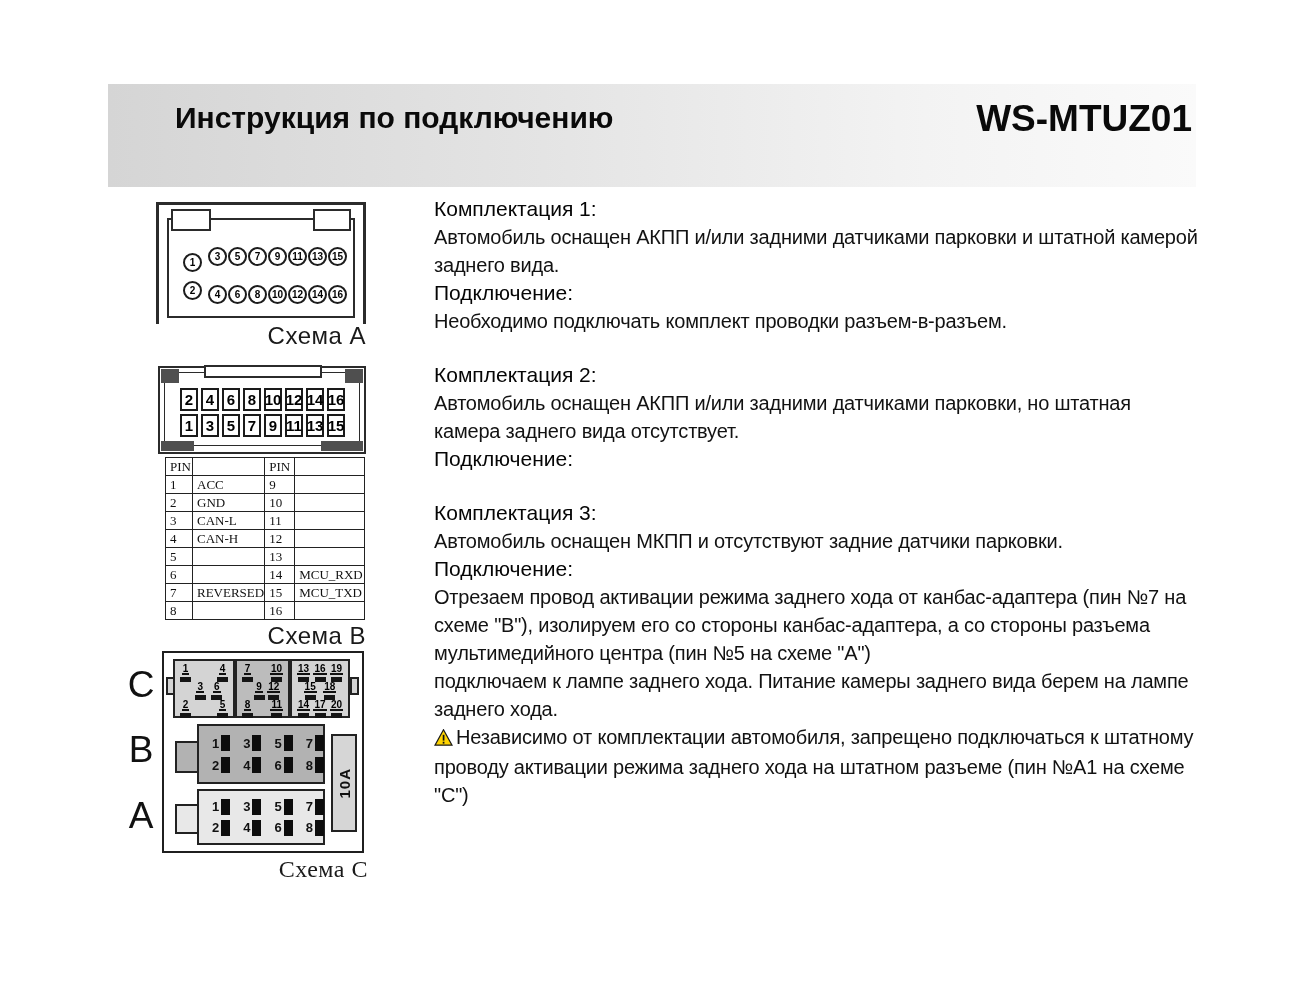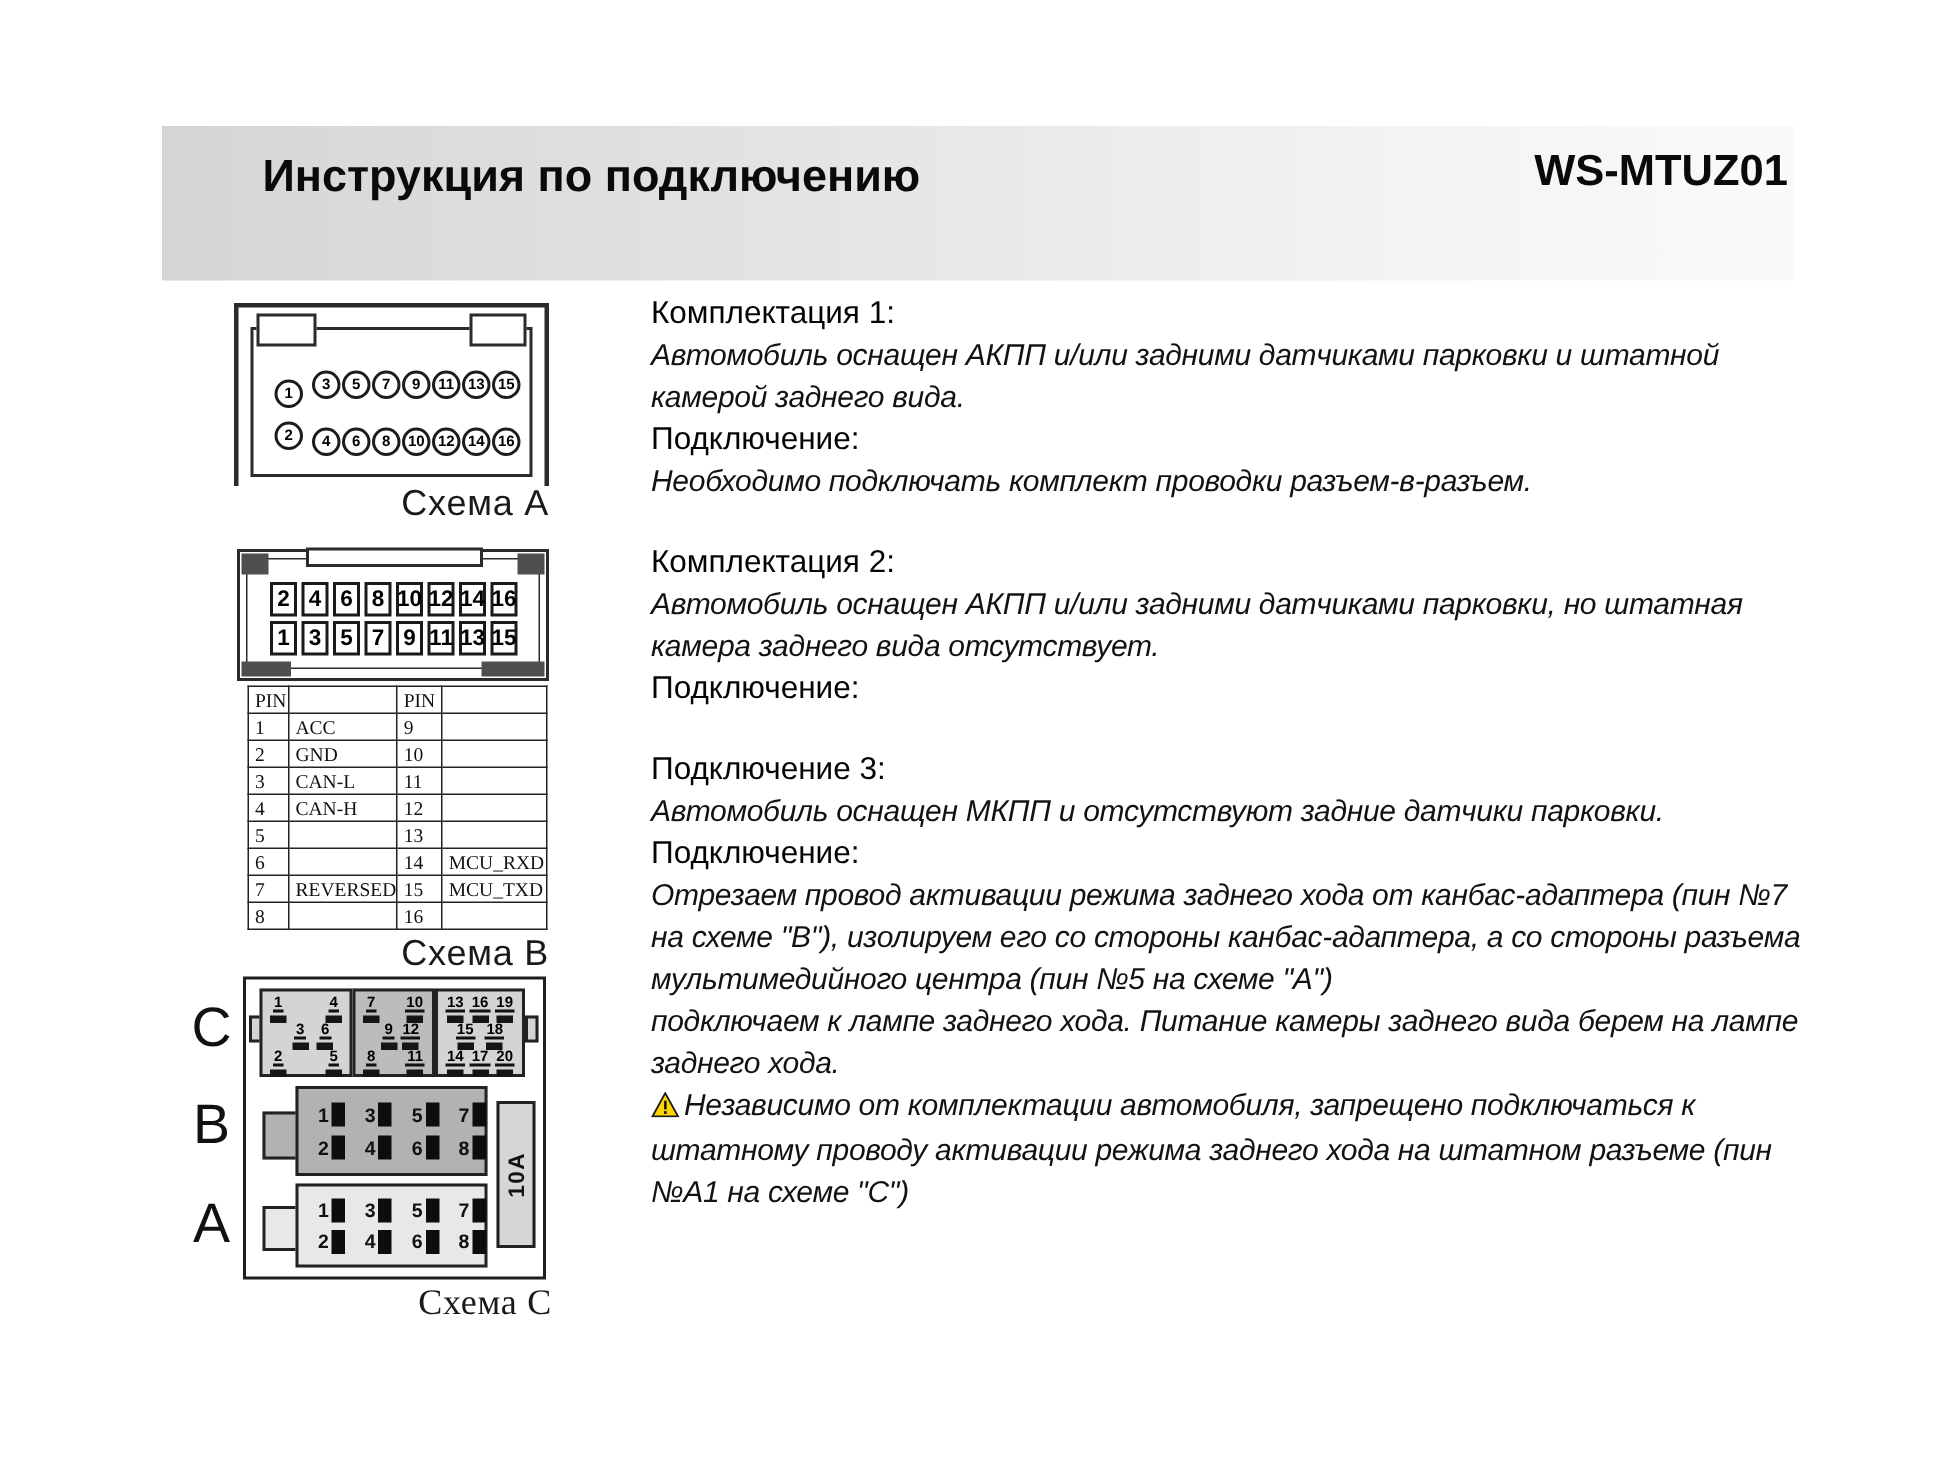--- a/index.html
+++ b/index.html
@@ -4,21 +4,21 @@
 <style>
   html,body { margin:0; padding:0; background:#ffffff; }
   .page { position:relative; width:1300px; height:989px; background:#ffffff;
           font-family:"Liberation Sans", sans-serif; overflow:hidden; }
 
   
   .header { position:absolute; left:108px; top:84px; width:1088px; height:103px;
             background:linear-gradient(to right,#d5d5d5 0%,#e4e4e4 40%,#f3f3f3 75%,#fafafa 100%);
             display:flex; justify-content:space-between; box-sizing:border-box; }
   .titles { padding:11px 0 0 43px; font-weight:bold; font-size:30px; line-height:45px; color:#0a0a0a;margin-left:24px; }
-  .model  { padding:14px 4px 0 0; font-weight:bold; font-size:29px; color:#0a0a0a; }
+  .model  { padding:14px 4px 0 0; font-weight:bold; font-size:37px; color:#0a0a0a; }
 
   
   .schema-label { position:absolute; text-align:right; font-size:24px; color:#1a1a1a; letter-spacing:0.5px; }
 
   
   .sa-outer { position:absolute; left:156px; top:202px; width:210px; height:122px;
               border:3px solid #2b2b2b; border-bottom:none; background:#fff; box-sizing:border-box; }
   .sa-inner { position:absolute; left:8px; top:13px; right:8px; bottom:6px; border:2.5px solid #2b2b2b; }
   .sa-latch { position:absolute; top:4px; height:22px; background:#fff; border:2.5px solid #2b2b2b;
               box-sizing:border-box; z-index:2; }
@@ -88,21 +88,21 @@
   .fuse { position:absolute; left:167px; top:81px; width:26px; height:98px; background:#d6d6d6;
           border:2px solid #222; box-sizing:border-box; display:flex; align-items:center;
           justify-content:center; }
   .fuse span { writing-mode:vertical-rl; transform:rotate(180deg); font-size:15px; font-weight:bold;
                letter-spacing:1px; color:#111; }
 
   
   .content { position:absolute; left:434px; top:195px; width:768px; color:#121212; }
   .sec { margin:0 0 26px 0; }
   .sec-h { font-size:21px; line-height:28px; font-weight:normal; margin:0; color:#050505; }
-  .sec-p { font-size:20px; line-height:28px; margin:0; white-space:pre-wrap; letter-spacing:-0.2px;font-style:italic; }
+  .sec-p { font-size:20px; line-height:28px; margin:0; white-space:pre-wrap; letter-spacing:-0.2px; }
   .wicon { display:inline-block; vertical-align:-2px; margin-right:3px; }
 </style>
 </head>
 <body>
 
 <div class="page">
 
   <div class="header">
     <div class="titles">
       <div>Инструкция по подключению</div>
@@ -442,21 +442,21 @@
       <p class="sec-p">Необходимо подключать комплект проводки разъем-в-разъем.</p>
     </div>
 
     <div class="sec">
       <p class="sec-h">Комплектация 2:</p>
       <p class="sec-p">Автомобиль оснащен АКПП и/или задними датчиками парковки, но штатная камера заднего вида отсутствует.</p>
       <p class="sec-h">Подключение:</p>
     </div>
 
     <div class="sec">
-      <p class="sec-h">Подключение 3:</p>
+      <p class="sec-h">Комплектация 3:</p>
       <p class="sec-p">Автомобиль оснащен МКПП и отсутствуют задние датчики парковки.</p>
       <p class="sec-h">Подключение:</p>
       <p class="sec-p">Отрезаем провод активации режима заднего хода от канбас-адаптера (пин №7 на схеме "B"), изолируем его со стороны канбас-адаптера, а со стороны разъема мультимедийного центра (пин №5 на схеме "A")
 подключаем к лампе заднего хода. Питание камеры заднего вида берем на лампе заднего хода.</p>
       <p class="sec-p"><span class="wicon"><svg width="19" height="17" viewBox="0 0 24 22">
               <path d="M12 1 L23 21 L1 21 Z" fill="#ffd400" stroke="#1a1a1a" stroke-width="1.6"></path>
               <rect x="11" y="7.5" width="2.2" height="7.5" fill="#111"></rect>
               <rect x="11" y="16.5" width="2.2" height="2.4" fill="#111"></rect>
             </svg></span><span>Независимо от комплектации автомобиля, запрещено подключаться к штатному проводу активации режима заднего хода на штатном разъеме (пин №А1 на схеме "C")</span></p>
     </div>

